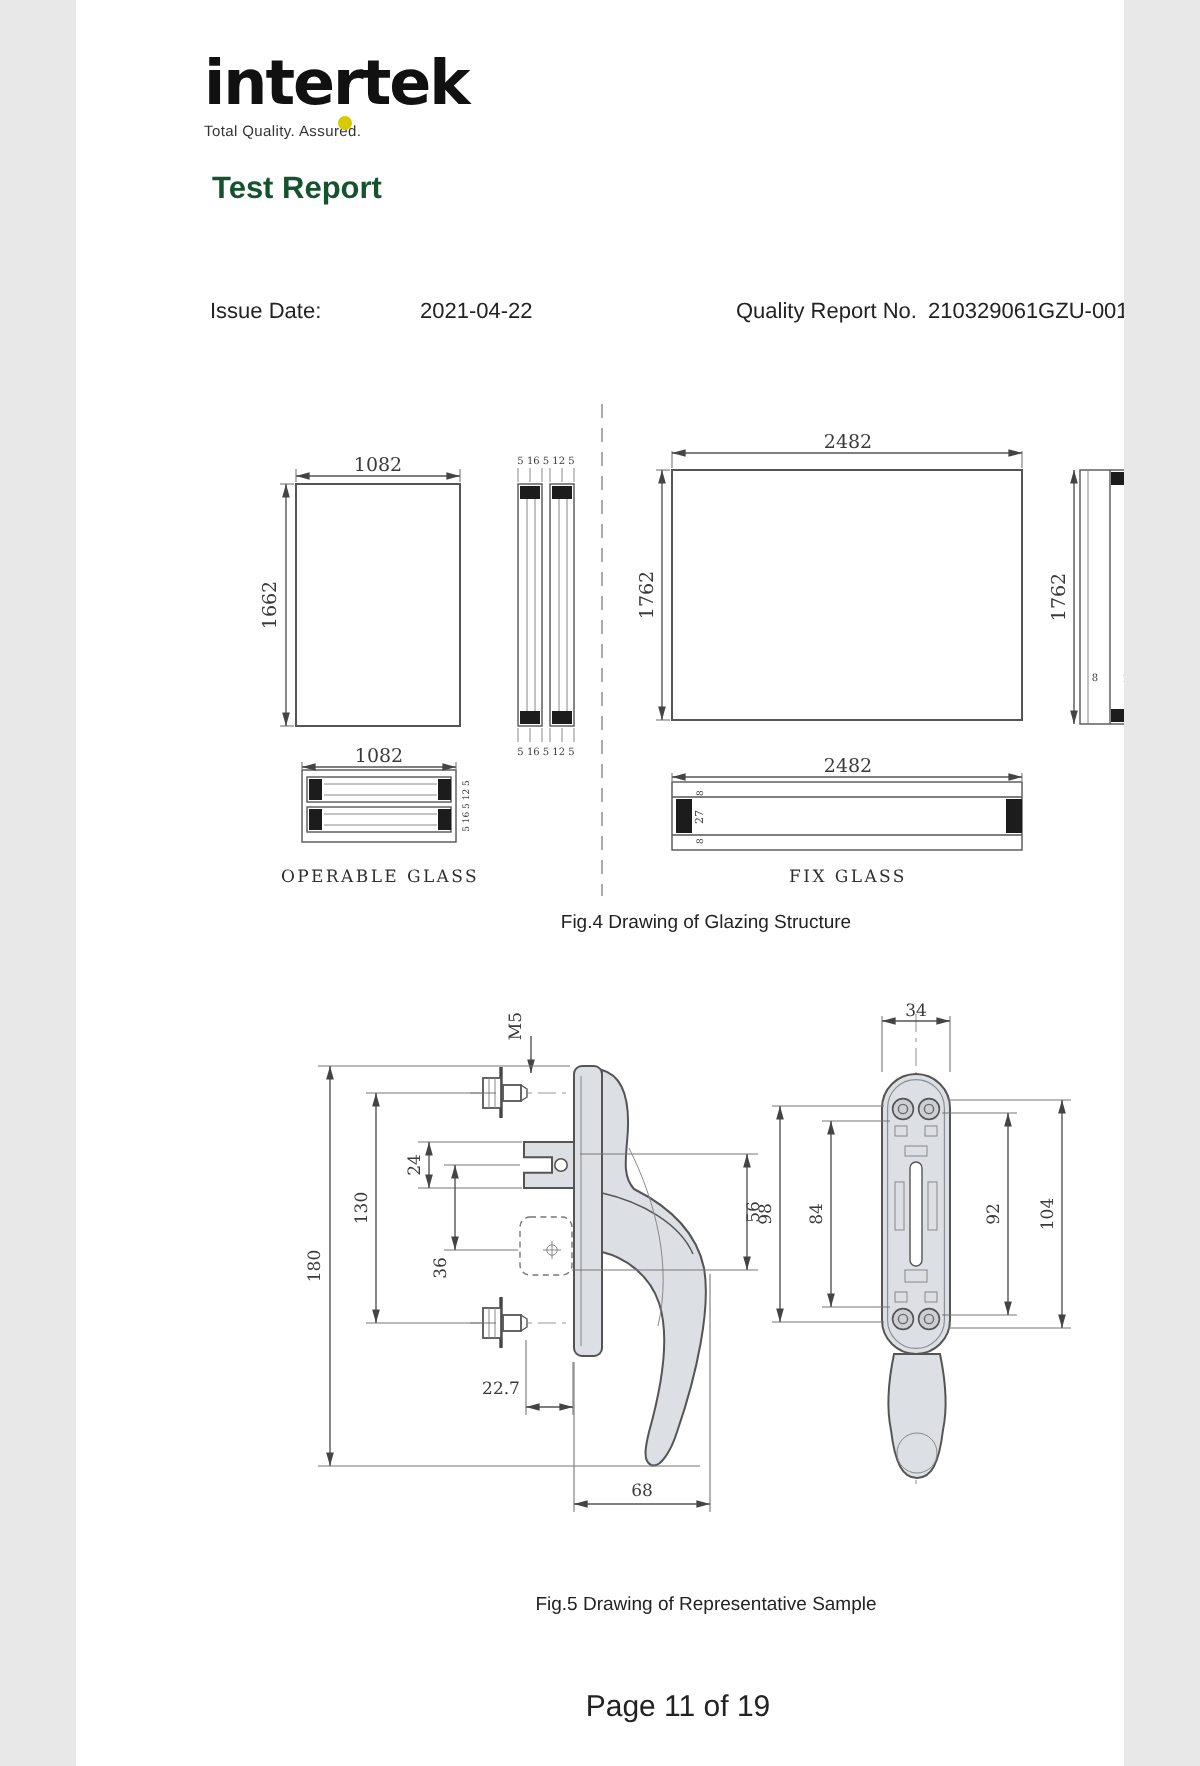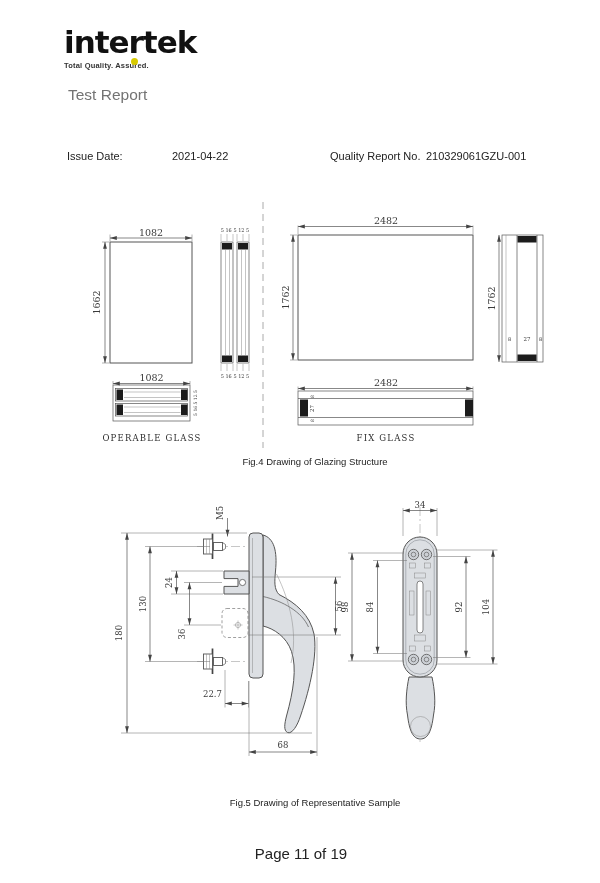--- a/index.html
+++ b/index.html
@@ -1,26 +1,26 @@
 <!DOCTYPE html>
 <html><head>
 <meta charset="utf-8">
 <style>
   html,body{margin:0;padding:0;background:#e8e8e8;}
-  .page{position:relative;width:600px;height:883px;background:#ffffff;margin:0 auto;
+  .page{position:relative;width:524px;height:883px;background:#ffffff;margin:0 auto;
         font-family:"Liberation Sans",sans-serif;overflow:hidden;color:#1a1a1a;}
 
   
   .logo{position:absolute;left:64px;top:27px;}
   .logo-word{position:relative;display:inline-block;font-family:"DejaVu Sans",sans-serif;
              font-weight:700;font-size:31px;line-height:31px;letter-spacing:-1px;color:#111;}
   .logo-dot{position:absolute;left:66.5px;top:31px;width:7px;height:7px;border-radius:50%;
             background:#d8ca00;}
-  .tagline{margin-top:3px;font-size:7.5px;font-weight:700;color:#333;letter-spacing:.2px;}
-  .title{position:absolute;left:68px;top:86px;font-size:15.5px;font-weight:400;color:#737373;}
+  .tagline{margin-top:3px;font-size:7.5px;font-weight:400;color:#333;letter-spacing:.2px;}
+  .title{position:absolute;left:68px;top:86px;font-size:15.5px;font-weight:700;color:#14532d;}
 
   
   .meta{position:absolute;top:150px;left:0;width:600px;height:16px;font-size:11px;color:#222;text-align:right;}
   .meta span{position:absolute;white-space:nowrap;}
   .m-l1{left:67px;} .m-v1{left:172px;} .m-l2{left:330px;} .m-v2{left:426px;}
 
   
   svg{position:absolute;left:0;overflow:visible;}
   #fig4svg{top:200px;} #fig5svg{top:485px;}
   .obj{fill:none;stroke:#555;stroke-width:1;}

